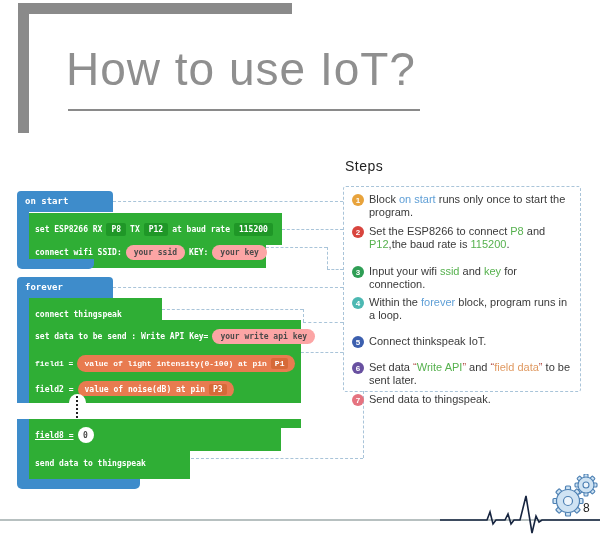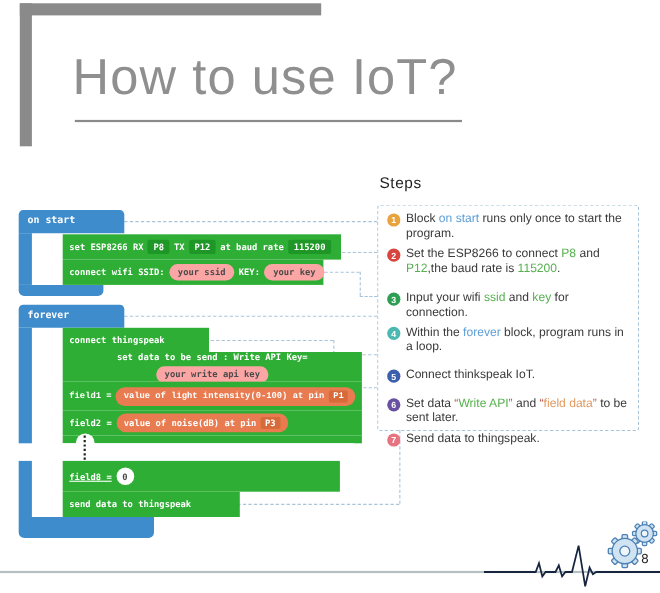--- a/index.html
+++ b/index.html
@@ -13,22 +13,22 @@
   #title{position:absolute;left:66px;top:42px;font-size:46px;color:#8f8f8f;
          letter-spacing:1px;font-weight:400;white-space:nowrap;}
   #title-underline{position:absolute;left:68px;top:109px;width:352px;height:2px;background:#8a8a8a;}
 
   
   .blk-blue{position:absolute;background:#3e8ccb;}
   .blk-hdr{color:#fff;font-family:"DejaVu Sans Mono",monospace;font-size:9px;font-weight:bold;
            line-height:21px;padding-left:8px;border-radius:4px 4px 0 0;}
   .blk-lip{border-radius:0 0 5px 5px;}
   .grow{position:absolute;background:#2fae35;display:flex;align-items:center;gap:4px;
-        padding:0 6px;color:#fff;font-family:"DejaVu Sans Mono",monospace;
-        font-size:8px;font-weight:bold;white-space:nowrap;box-sizing:border-box;margin-left:28px;}
+        padding:16px 6px;color:#fff;font-family:"DejaVu Sans Mono",monospace;
+        font-size:8px;font-weight:bold;white-space:nowrap;box-sizing:border-box;}
   .gfield{background:#1f9727;border-radius:2px;padding:2px 5px;text-align:center;}
   .wpill{background:#fca5a5;color:#4a4a4a;border-radius:9px;padding:3px 8px;font-weight:bold;}
   .opill{background:#e87b50;color:#fff;border-radius:10px;padding:3px 7px;display:flex;
          align-items:center;gap:4px;}
   .ofield{background:#d66a39;border-radius:2px;padding:1px 4px;}
   .wcircle{background:#fff;color:#4a4a4a;border-radius:50%;width:16px;height:16px;
            display:flex;align-items:center;justify-content:center;font-weight:bold;}
   #white-band{position:absolute;left:0;top:403px;width:322px;height:16px;background:#fff;z-index:3;}
   #field3-circle{position:absolute;left:69px;top:394px;width:17px;height:17px;border-radius:50%;
                  background:#fff;z-index:2;}
@@ -101,21 +101,21 @@
     <span>KEY:</span>
     <span class="wpill">your key</span>
   </div>
   <div class="blk-blue blk-lip" style="left:17px;top:259px;width:77px;height:10px;"></div>
 
   <div class="blk-blue blk-hdr" style="left:17px;top:277px;width:88px;height:21px;">forever</div>
   <div class="blk-blue" style="left:17px;top:298px;width:12px;height:172px;"></div>
   <div class="grow" style="left:29px;top:298px;width:133px;height:22px;">
     <span>connect thingspeak</span>
   </div>
-  <div class="grow" style="left:29px;top:320px;width:272px;height:27px;flex-direction:column;">
+  <div class="grow" style="left:29px;top:320px;width:272px;height:27px;">
     <span>set data to be send : Write API Key=</span>
     <span class="wpill">your write api key</span>
   </div>
   <div class="grow" style="left:29px;top:347px;width:272px;height:26px;font-family:Liberation Mono, monospace;">
     <span>field1 =</span>
     <span class="opill">
       <span>value of light intensity(0-100) at pin</span>
       <span class="ofield">P1</span>
     </span>
   </div>

